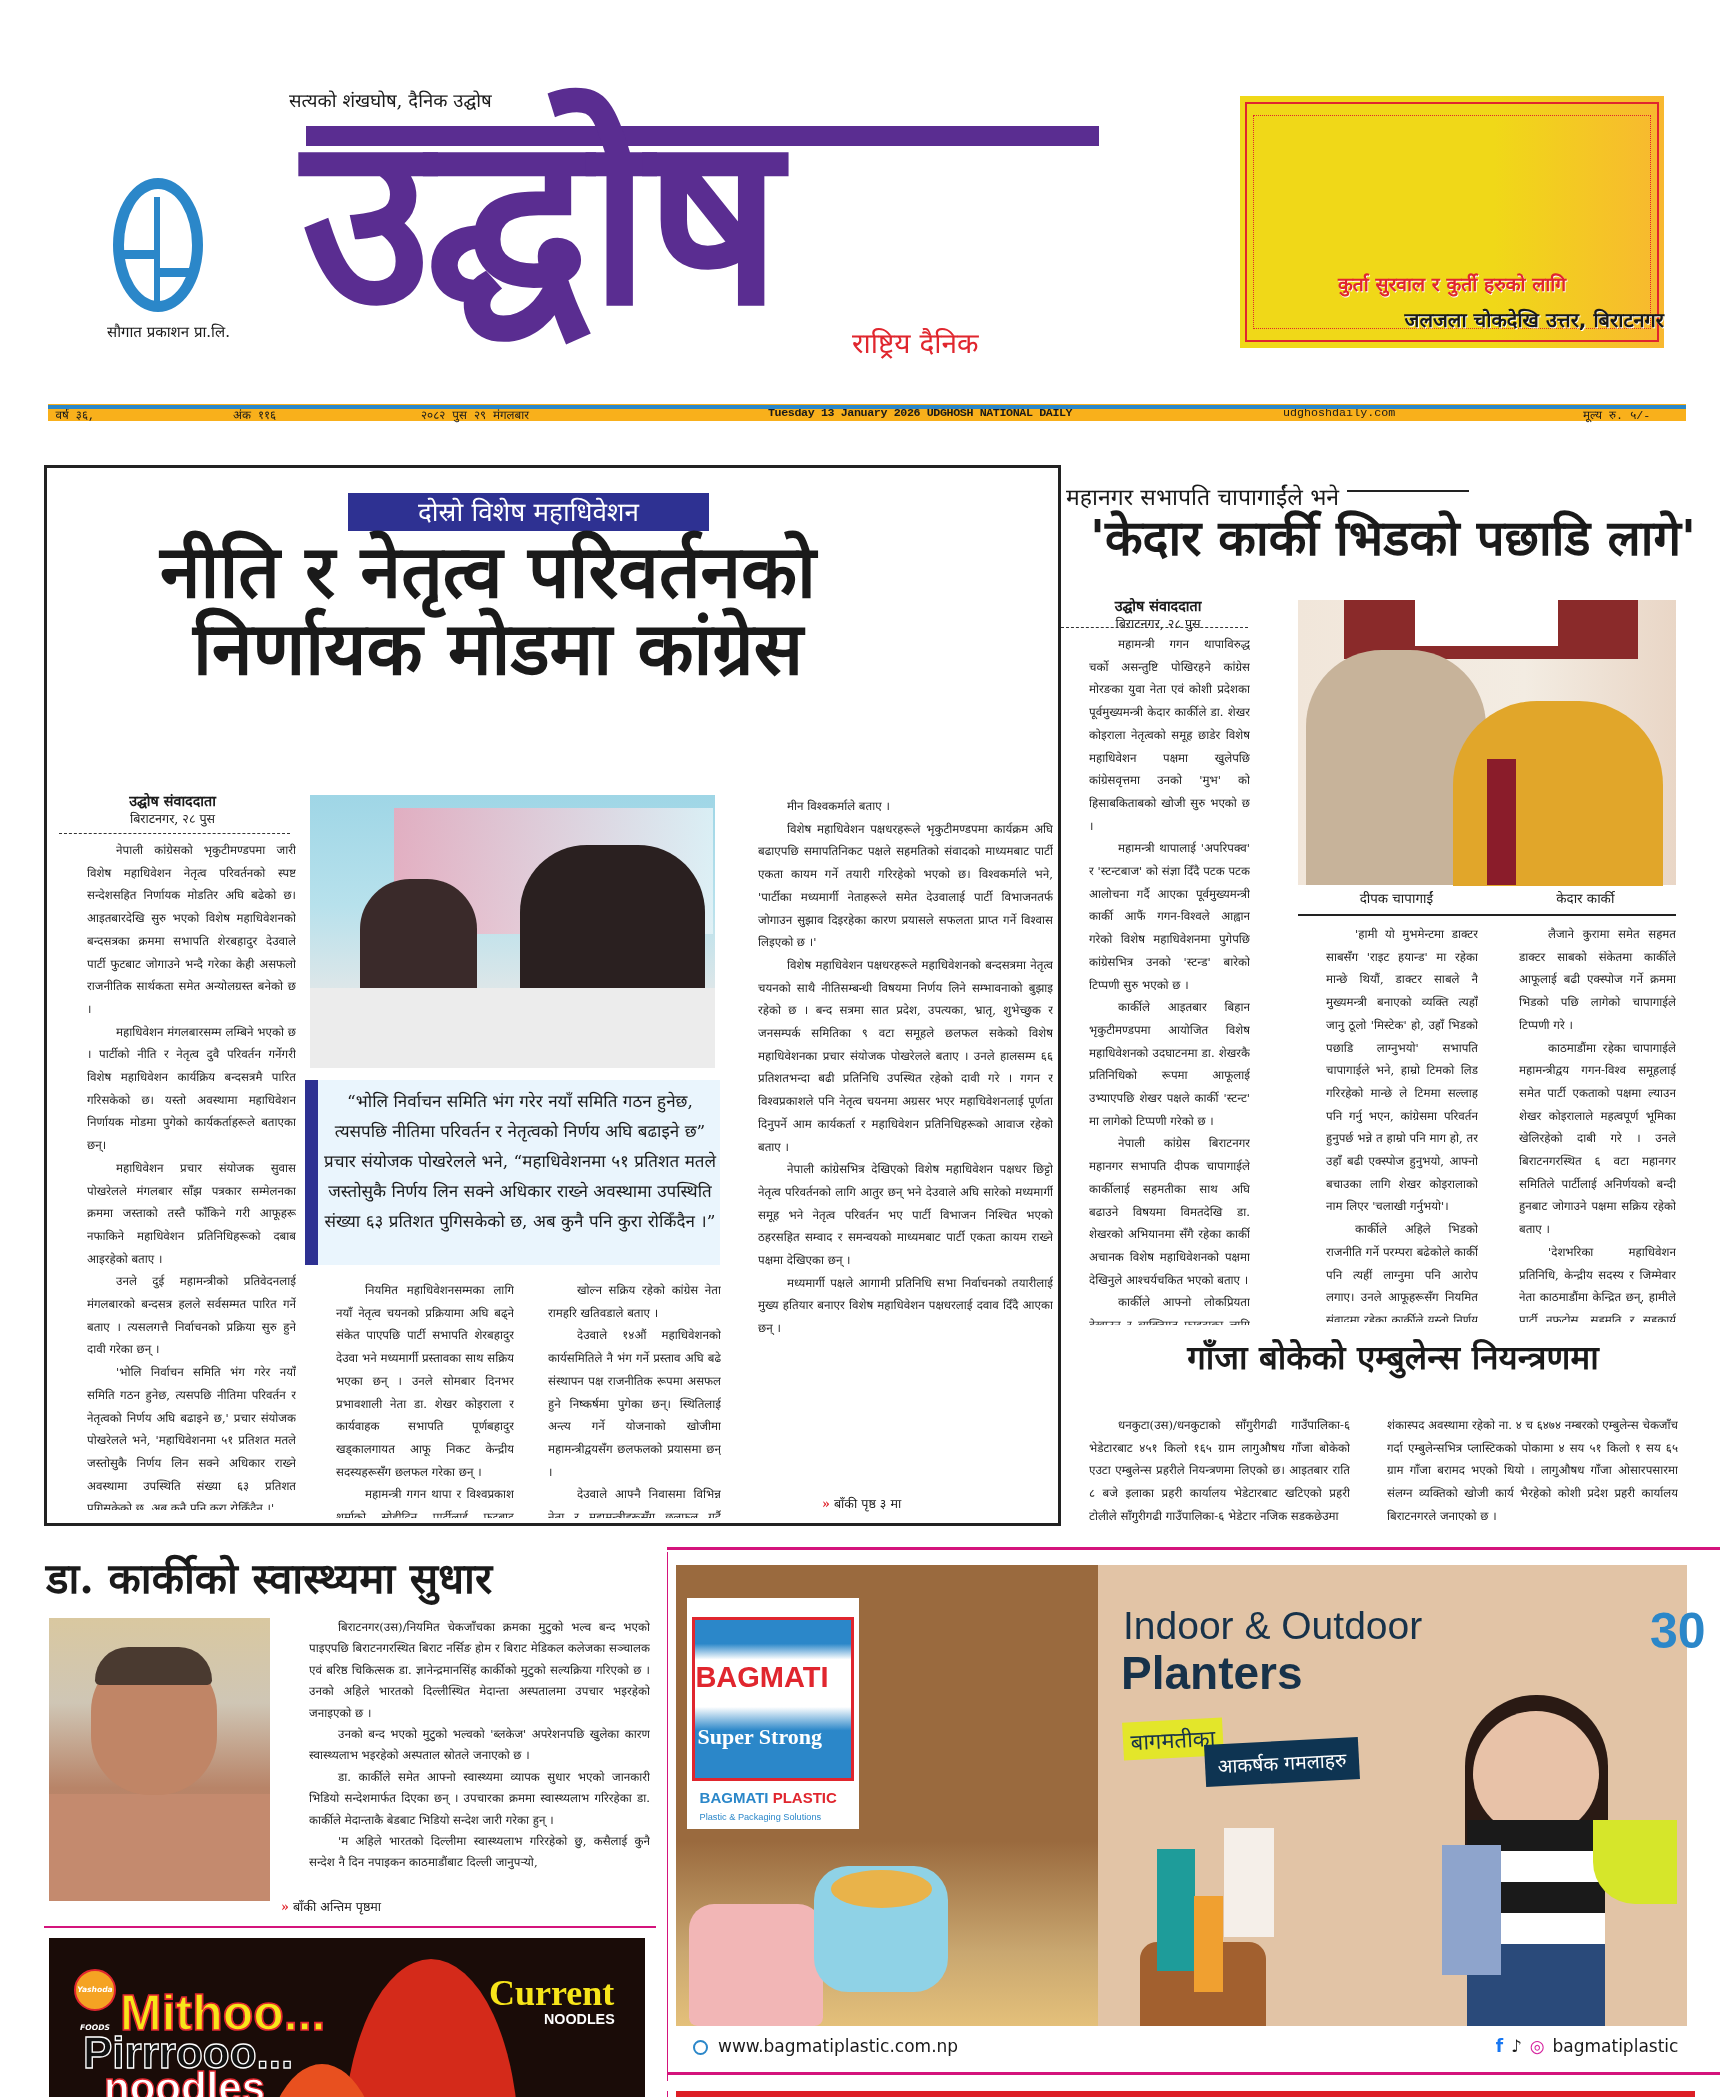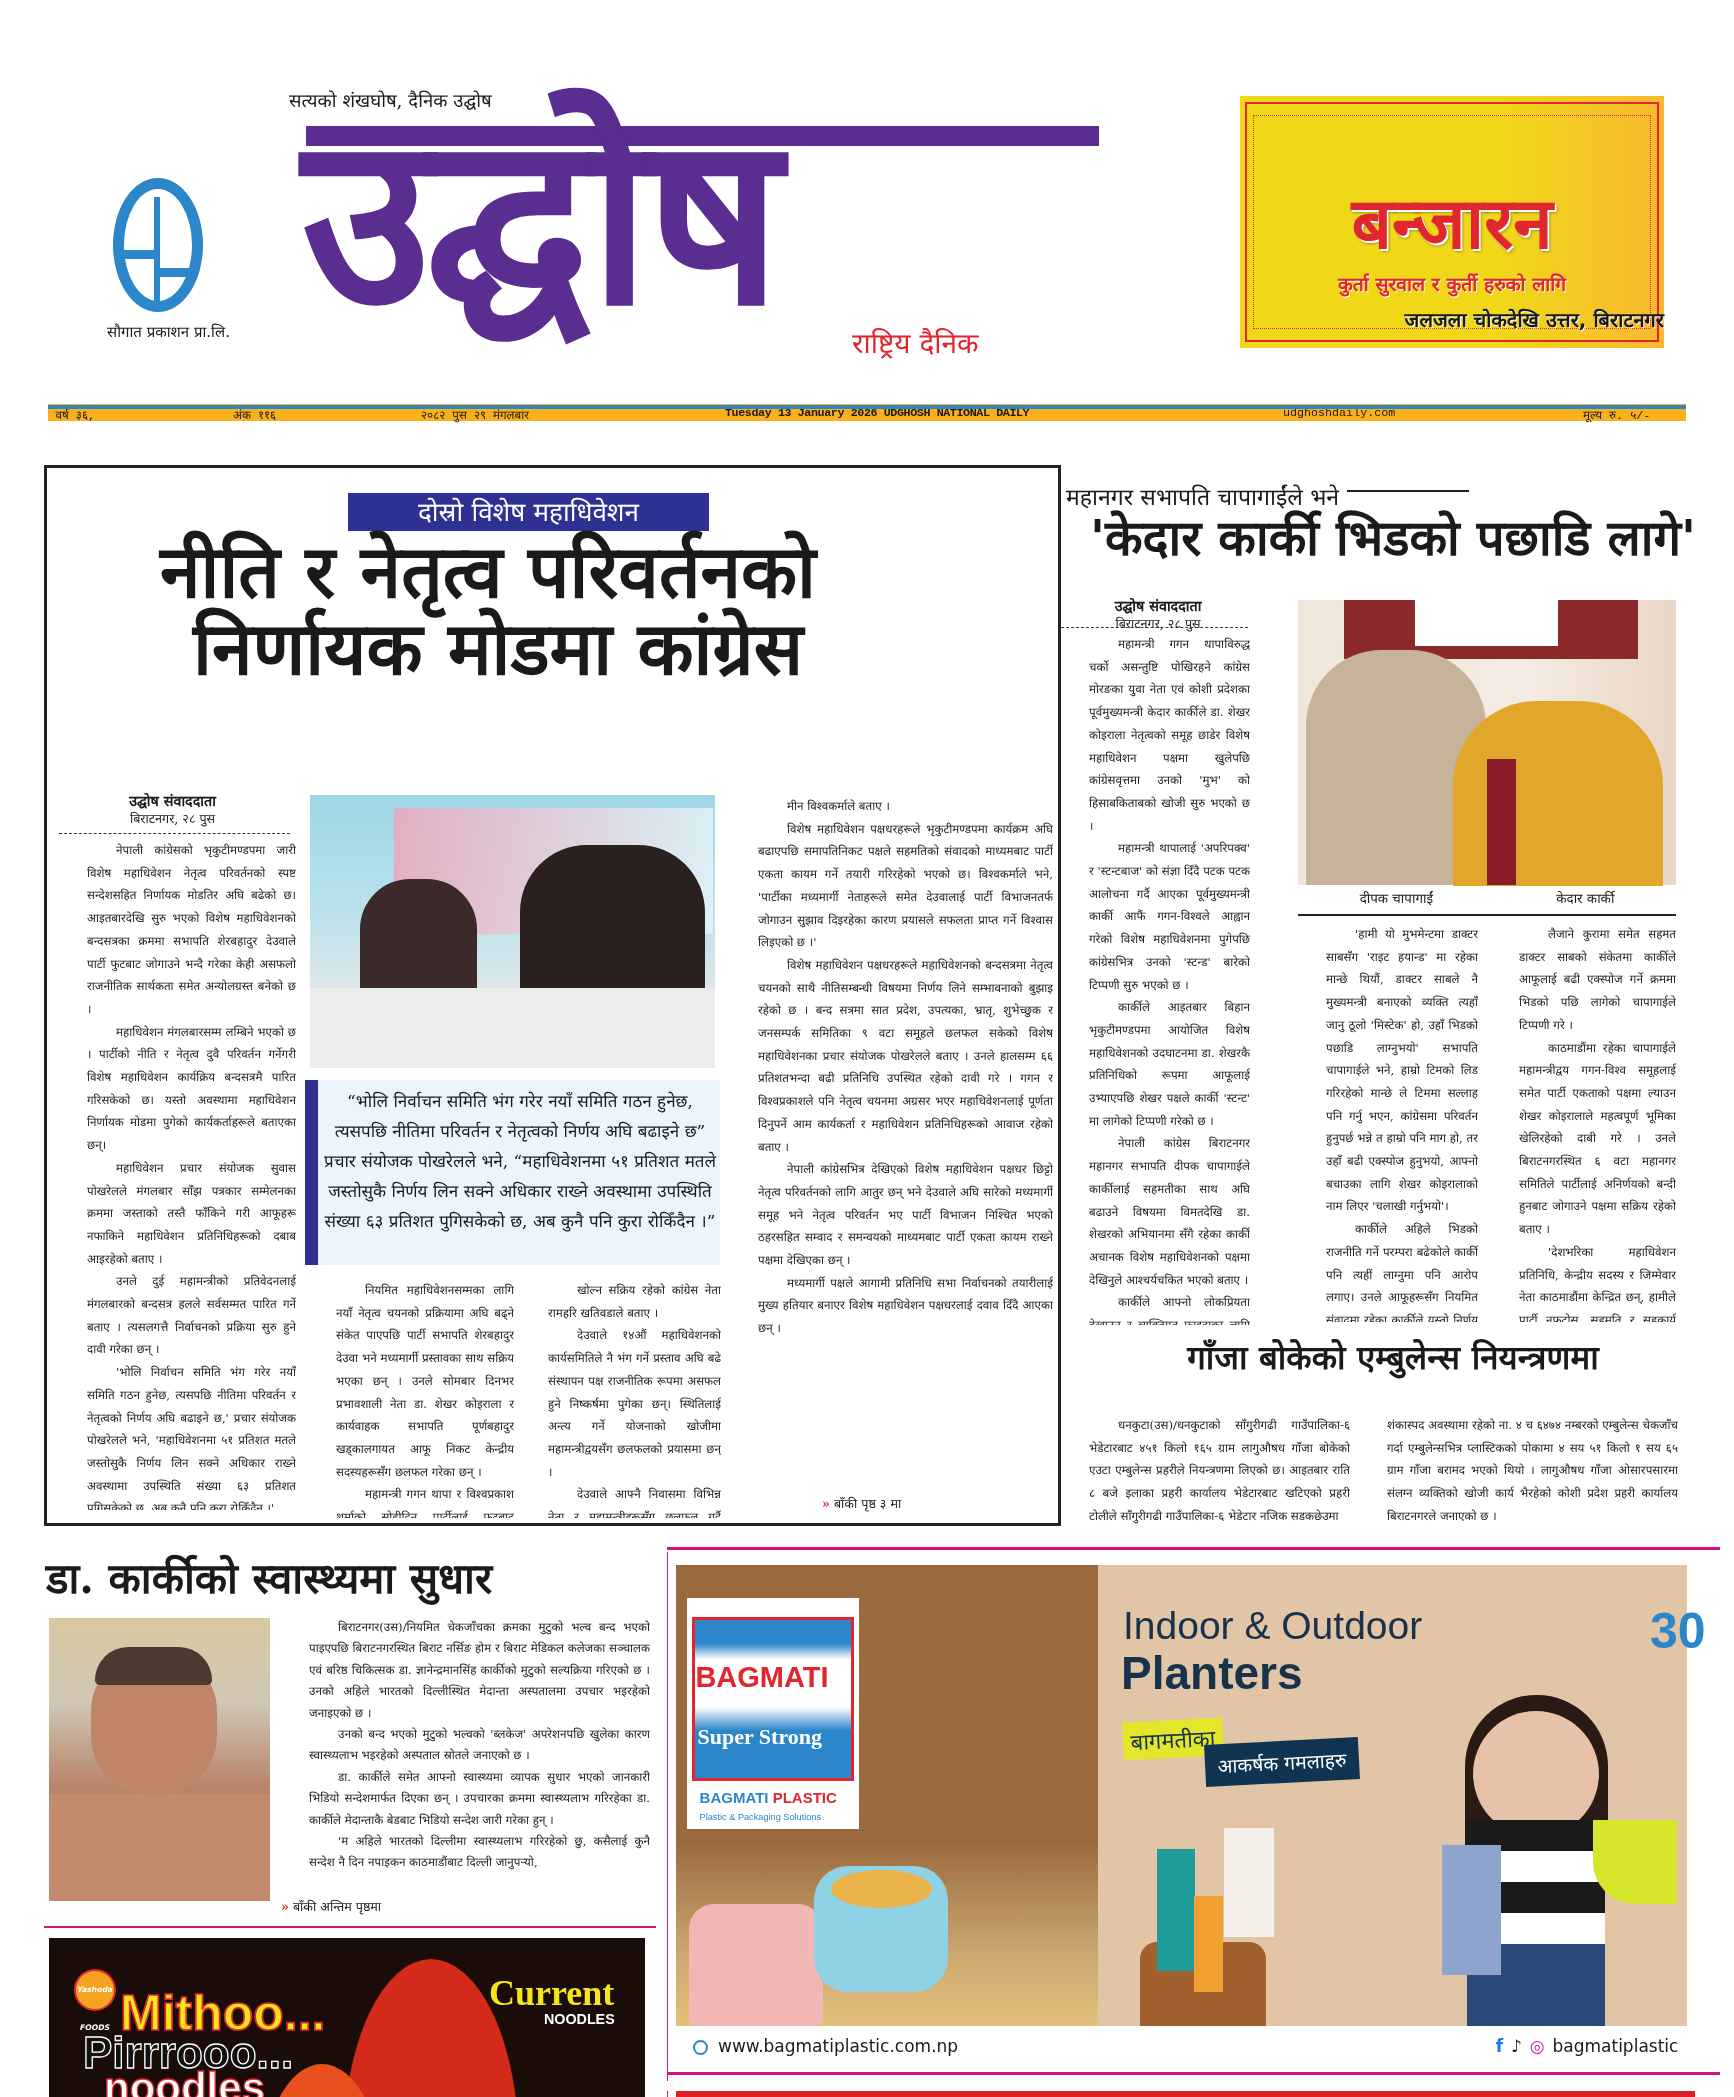--- a/index.html
+++ b/index.html
@@ -23,21 +23,21 @@
   .ad-banjaran .frame { position: absolute; left: 5px; top: 6.3px; right: 5px; bottom: 6.3px; border: 2.1px solid #e0262e; }
   .ad-banjaran .frame2 { position: absolute; left: 12.6px; top: 19px; right: 12.6px; bottom: 19px; border: 1.3px dotted #e0262e; }
   .ad-banjaran .brand { position: absolute; left: 0; right: 0; top: 76px; text-align: center; font-size: 71px; font-weight: bold; color: #e0262e; text-shadow: 1.7px 1.7px 0 #fff, 2.5px 2.5px 2.5px rgba(0,0,0,0.3); }
   .ad-banjaran .sub { position: absolute; left: 0; right: 0; top: 174px; text-align: center; font-size: 19.3px; font-weight: bold; color: #e0262e; text-shadow: 0.8px 0.8px 0 #fff; }
   .ad-banjaran .addr { position: absolute; left: 0; right: 0; top: 210px; text-align: right; font-size: 20px; font-weight: bold; color: #1a1a1a; text-shadow: 0.8px 0.8px 0 #fff; }
 
   
   .strip { left: 48px; top: 404px; width: 1638px; height: 17px; background: #f9b01b; display: flex; align-items: center; font-size: 11.7px; font-family: Liberation Mono, monospace; }
   .strip span { position: absolute; top: 1.7px; }
   .strip-blue { left: 48px; top: 405px; width: 1638px; height: 4.2px; background: #2b87c9; }
-  .strip .en { font-weight: bold; letter-spacing: -0.4px; }
+  .strip .en { font-weight: bold; letter-spacing: -0.4px; margin-left: 43px; }
 
   
   .main-box { left: 44px; top: 465px; width: 1017px; height: 1061px; border: 3.4px solid #222; border-right: none; }
   .main-box-right { left: 1058px; top: 465px; width: 3.4px; height: 1061px; background:#222; }
   .kicker { left: 348px; top: 493px; width: 361px; height: 38px; background: #2e3192; color: #fff; font-size: 26px; text-align: center; line-height: 38px; }
   .headline-main { left: 84px; top: 533px; width: 923px; text-align: left; font-size: 73px; font-weight: bold; line-height: 1.05; font-family: "DejaVu Serif", serif; }
   .headline-main .l1 { display:block; padding-left: 76px; }
   .headline-main .l2 { display:block; padding-left: 109px; }
   .byline { text-align: center; font-family: "DejaVu Serif", serif; }
   .byline .name { display:block; font-size: 14.3px; font-weight: bold; }
@@ -143,21 +143,20 @@
 <div class="abs logo-bar2"></div>
 <div class="abs publisher">सौगात प्रकाशन प्रा.लि.</div>
 <div class="abs tagline">सत्यको शंखघोष, दैनिक उद्घोष</div>
 <div class="abs masthead-bar"></div>
 <div class="abs masthead-title">उद्घोष</div>
 <div class="abs national-daily">राष्ट्रिय दैनिक</div>
 
 <div class="abs ad-banjaran">
   <div class="frame"></div>
   <div class="frame2"></div>
-  <div class="brand">बन्जारन</div>
   <div class="sub">कुर्ता सुरवाल र कुर्ती हरुको लागि</div>
   <div class="addr">जलजला चोकदेखि उत्तर, बिराटनगर</div>
 </div>
 
 <div class="abs strip">
   <span style="left:7.6px">वर्ष ३६,</span>
   <span style="left:185px">अंक ११६</span>
   <span style="left:373px">२०८२ पुस २९ मंगलबार</span>
   <span class="en" style="left:677px">Tuesday 13 January 2026 UDGHOSH NATIONAL DAILY</span>
   <span style="left:1235px">udghoshdaily.com</span>

